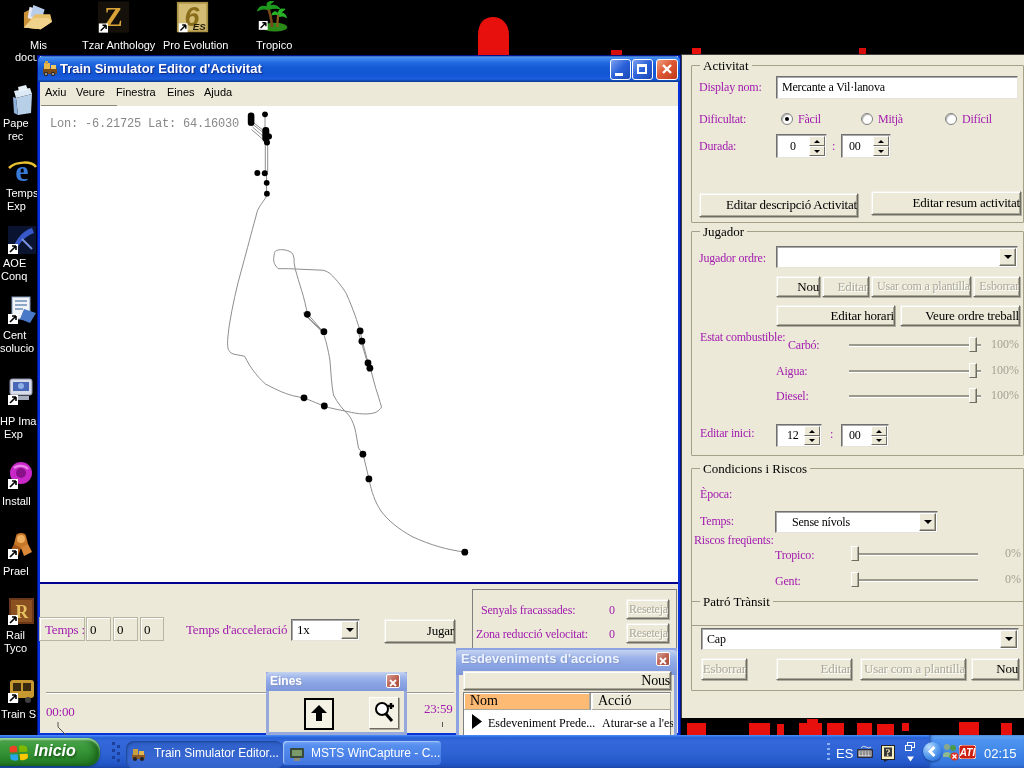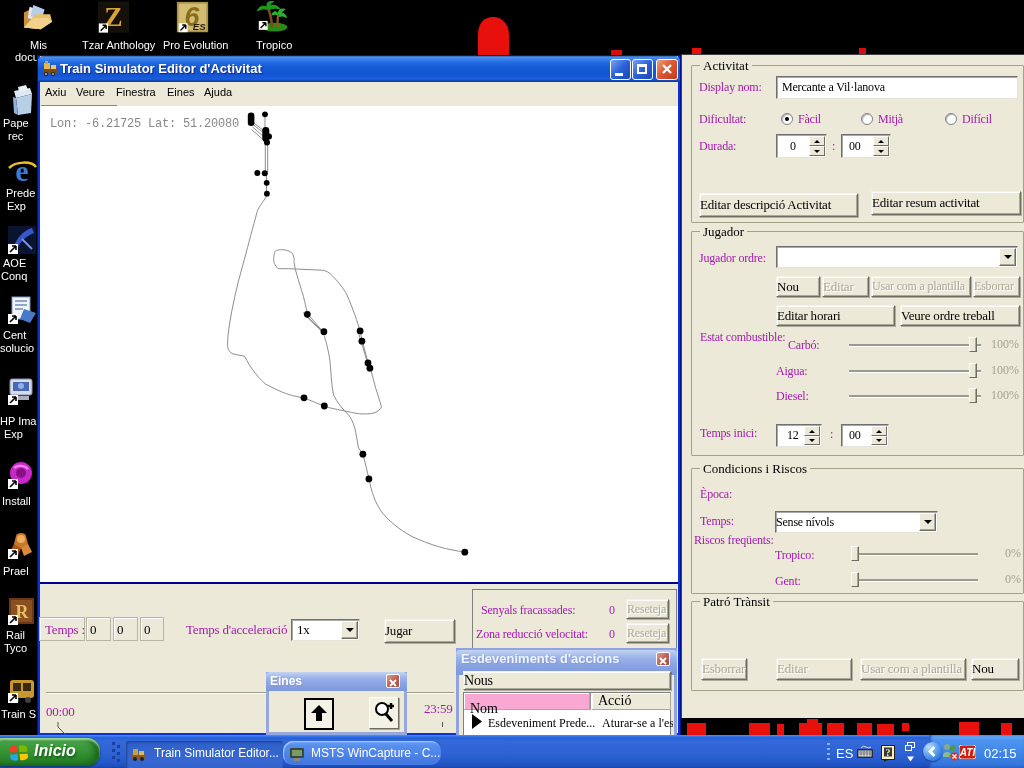--- a/index.html
+++ b/index.html
@@ -2,21 +2,21 @@
 <html><head><meta charset="utf-8">
 <style>
 *{margin:0;padding:0;box-sizing:border-box}
 html,body{width:1024px;height:768px;overflow:hidden;background:#000}
 #screen{position:absolute;left:0;top:0;width:1024px;height:768px;background:#000;font-family:"Liberation Sans",sans-serif}
 .abs{position:absolute}
 .lbl{position:absolute;color:#fff;font:11px "Liberation Sans",sans-serif;white-space:nowrap}
 
 .tbar{background:linear-gradient(180deg,#36619e 0%,#4a90f4 5%,#3c84ee 11%,#2269e0 26%,#165bd6 45%,#1156d2 66%,#1758d8 80%,#1a5ede 89%,#0d41a2 97%,#0a3a96 100%)}
 .tbtn{position:absolute;top:3px;width:21px;height:21px;border-radius:3px;border:1px solid #fff}
-.btn{position:absolute;background:#ECE9D8;border:1px solid #7a7a6e;border-color:#f4f2e8 #6e6d62 #6e6d62 #f4f2e8;box-shadow:inset 1px 1px 0 #fff,inset -1px -1px 0 #aca899,1px 1px 0 rgba(64,64,64,.35);text-align:left;color:#000;font-family:"Liberation Serif",serif;font-size:12px;letter-spacing:-0.2px;white-space:nowrap;overflow:hidden}
+.btn{position:absolute;background:#ECE9D8;border:1px solid #7a7a6e;border-color:#f4f2e8 #6e6d62 #6e6d62 #f4f2e8;box-shadow:inset 1px 1px 0 #fff,inset -1px -1px 0 #aca899,1px 1px 0 rgba(64,64,64,.35);text-align:right;color:#000;font-family:"Liberation Serif",serif;font-size:12px;letter-spacing:-0.2px;white-space:nowrap;overflow:hidden}
 .btn.dis{color:#aca899;text-shadow:1px 1px 0 #fff}
 .field{position:absolute;background:#fff;border:1px solid #707070;border-color:#707070 #e6e4da #e6e4da #707070;box-shadow:inset 1px 1px 0 #a9a9a9;font-family:"Liberation Serif",serif;font-size:12px;letter-spacing:-0.2px;color:#000}
 .grp{position:absolute;border:1px solid #a5a188;border-radius:1px}
 .grp>span{position:absolute;top:-8px;left:8px;background:#ECE9D8;padding:0 3px;font:13px "Liberation Serif",serif;color:#000;line-height:15px}
 .cmbarrow{position:absolute;top:1px;right:1px;width:17px;bottom:1px;background:#ECE9D8;border:1px solid;border-color:#fff #6e6d62 #6e6d62 #fff;box-shadow:inset -1px -1px 0 #aca899}
 .cmbarrow:after{content:"";position:absolute;left:50%;top:50%;margin:-2px 0 0 -4px;border:4px solid transparent;border-top:4px solid #000;border-bottom:none}
 .spin{position:absolute;top:1px;right:1px;width:16px;bottom:1px}
 .spin .u,.spin .d{position:absolute;left:0;right:0;height:50%;background:#ECE9D8;border:1px solid;border-color:#fff #6e6d62 #6e6d62 #fff}
 .spin .u{top:0}.spin .d{bottom:0}
 .spin .u:after{content:"";position:absolute;left:50%;top:50%;margin:-1px 0 0 -3px;border:3px solid transparent;border-bottom:3px solid #000;border-top:none}
@@ -97,21 +97,21 @@
  <path d="M10,13 L12,30 L8,28 L7,12 Z" fill="#8fb0d8"></path>
  <path d="M12,2 L20,0 L22,5 L13,7 Z" fill="#e8f0f8"></path>
 </svg>
 <div class="lbl" style="left:3px;top:117px">Pape</div>
 <div class="lbl" style="left:8px;top:130px">rec</div>
 
 <svg class="abs" style="left:6px;top:155px" width="32" height="31" viewBox="0 0 32 31">
  <text x="16" y="26" font-family="Liberation Serif,serif" font-size="30" font-weight="bold" fill="#3a7ad8" text-anchor="middle">e</text>
  <path d="M3,13 C10,6 26,6 30,12" stroke="#e8c030" stroke-width="2.5" fill="none"></path>
 </svg>
-<div class="lbl" style="left:6px;top:187px">Prede</div>
+<div class="lbl" style="left:6px;top:187px">Temps</div>
 <div class="lbl" style="left:7px;top:200px">Exp</div>
 
 <svg class="abs" style="left:6px;top:225px" width="32" height="31" viewBox="0 0 32 31">
  <rect x="2" y="1" width="28" height="28" fill="#0a1430"></rect>
  <path d="M6,26 C10,14 16,6 26,3 L28,8 C18,12 13,18 10,27 Z" fill="#3858c8"></path>
  <path d="M16,14 L26,24" stroke="#7a90e0" stroke-width="2"></path>
  <rect x="2" y="19" width="10" height="10" fill="#fff"></rect>
  <path d="M4,27 L10,21 M10,21 L10,25 M10,21 L6,21" stroke="#000" stroke-width="1.6" fill="none"></path>
 </svg>
 <div class="lbl" style="left:3px;top:257px">AOE</div>
@@ -230,52 +230,53 @@
  <div class="rlbl" style="left:94px;top:309px">Aigua:</div>
  <div class="slider" style="left:167px;top:315px;width:132px">
         <div class="sthumb" style="right:4px"></div>
       </div>
  <div class="pct" style="left:309px;top:308px">100%</div>
  <div class="rlbl" style="left:94px;top:334px">Diesel:</div>
  <div class="slider" style="left:167px;top:340px;width:132px">
         <div class="sthumb" style="right:4px"></div>
       </div>
  <div class="pct" style="left:309px;top:333px">100%</div>
- <div class="rlbl" style="left:18px;top:371px">Temps inici:</div>
+ <div class="rlbl" style="left:18px;top:371px">Editar inici:</div>
  <div class="field" style="left:94px;top:369px;width:46px;height:23px;line-height:21px;padding-left:10px">12<div class="spin">
           <div class="u"></div>
           <div class="d"></div>
         </div></div>
  <div class="rlbl" style="left:148px;top:372px">:</div>
  <div class="field" style="left:159px;top:369px;width:48px;height:23px;line-height:21px;padding-left:7px">00<div class="spin">
           <div class="u"></div>
           <div class="d"></div>
         </div></div>
 
- <div class="grp" style="left:9px;top:413px;width:333px;height:126px">
+ <div class="grp" style="left:9px;top:413px;width:333px;height:158px">
         <span>Condicions i Riscos</span>
       </div>
  <div class="rlbl" style="left:18px;top:432px">Època:</div>
  <div class="rlbl" style="left:18px;top:459px">Temps:</div>
- <div class="field" style="left:93px;top:456px;width:163px;height:22px;line-height:20px;padding-left:0">Sense nívols<div class="cmbarrow"></div></div>
+ <div class="field" style="left:93px;top:456px;width:163px;height:22px;line-height:20px;padding-left:16px">Sense nívols<div class="cmbarrow"></div></div>
  <div class="rlbl" style="left:12px;top:478px">Riscos freqüents:</div>
  <div class="rlbl" style="left:93px;top:493px">Tropico:</div>
  <div class="slider" style="left:169px;top:498px;width:127px">
         <div class="sthumb" style="left:0px"></div>
       </div>
  <div class="pct" style="left:323px;top:491px">0%</div>
  <div class="rlbl" style="left:93px;top:519px">Gent:</div>
  <div class="slider" style="left:169px;top:524px;width:127px">
         <div class="sthumb" style="left:0px"></div>
       </div>
  <div class="pct" style="left:323px;top:517px">0%</div>
 
  <div class="grp" style="left:9px;top:546px;width:333px;height:90px">
         <span>Patró Trànsit</span>
       </div>
+ <div class="field" style="left:19px;top:573px;width:318px;height:22px;line-height:20px;padding-left:5px">Cap<div class="cmbarrow"></div></div>
  <div class="btn dis" style="left:19px;top:603px;width:46px;height:22px;line-height:20px;font-size:13px;overflow:hidden">Esborrar</div>
  <div class="btn dis" style="left:94px;top:603px;width:76px;height:22px;line-height:20px;font-size:13px">Editar</div>
  <div class="btn dis" style="left:178px;top:603px;width:106px;height:22px;line-height:20px;font-size:13px">Usar com a plantilla</div>
  <div class="btn" style="left:289px;top:603px;width:48px;height:22px;line-height:20px;font-size:13px">Nou</div>
 </div>
 
 <div id="mainwin" class="abs" style="left:38px;top:56px;width:642px;height:679px;background:#ECE9D8;border:2px solid #0831d9;border-top:none;border-radius:0;box-shadow:0 0 0 1px #00138c">
 
  <div class="tbar abs" style="left:-2px;top:0;width:642px;height:26px;border-radius:5px 5px 0 0">
   <svg class="abs" style="left:4px;top:5px" width="16" height="16" viewBox="0 0 16 16">
@@ -305,21 +306,21 @@
  <div class="abs" style="left:0;top:26px;width:590px;height:23px;background:#ECE9D8;font:11px 'Liberation Sans',sans-serif;color:#000">
   <span class="abs" style="left:5px;top:4px">Axiu</span>
   <span class="abs" style="left:36px;top:4px">Veure</span>
   <span class="abs" style="left:76px;top:4px">Finestra</span>
   <span class="abs" style="left:127px;top:4px">Eines</span>
   <span class="abs" style="left:164px;top:4px">Ajuda</span>
  </div>
  <div class="abs" style="left:1px;top:49px;width:76px;height:1px;background:#8a887c"></div>
 
  <div class="abs" style="left:0px;top:50px;width:638px;height:476px;background:#fff;overflow:hidden">
-  <div class="abs" style="left:10px;top:11px;font:12px 'Liberation Mono',monospace;color:#888;letter-spacing:-0.2px">Lon: -6.21725 Lat: 51.20080</div>
+  <div class="abs" style="left:10px;top:11px;font:12px 'Liberation Mono',monospace;color:#888;letter-spacing:-0.2px">Lon: -6.21725 Lat: 64.16030</div>
   <svg class="abs" style="left:0;top:0" width="638" height="476" viewBox="0 0 638 476">
    <g transform="translate(-40,-106)" fill="none" stroke="#8e8e8e" stroke-width="1">
     <path d="M265,117 L265,128"></path>
     <path d="M252,121.5 L263.5,130.5 M253,124.5 L264.5,133.5 M252.5,127 L263.5,136.5 M251.5,129.5 L262.5,139"></path>
     <path d="M265.3,142 L265.3,172 M267.7,142 L267.7,172"></path>
     <path d="M266.5,174 L266.5,193"></path>
 
     <path d="M266.6,196 C262,204 258,207 256.5,214 L255.5,218 C251,234 247.5,248 242,268 C236.5,287 232.5,306 229.5,324 C227.5,338 227,345 228.3,349.5 C230,352.8 232,353.8 235,354.4 L244.5,356.2 C246.4,359 247.5,362 249.4,365 C255,373.5 260.5,379.8 265.5,384 C277,390.2 287,394.6 296,396.4 L303,397.8 C307.5,399.3 312,401 315.5,402.6 L324.4,406.2 C329.5,408.1 337,409.3 349,411.9 C352.5,412.7 356.5,413.4 359.5,413.7 C364.5,414.2 371,414 375,412.7 C378,411.3 380.3,409.3 381.5,407"></path>
 
     <path d="M381.5,407 C379.8,401.5 377.8,394 375.8,388.5 L370.3,368 L368.2,363 L362.3,341 L360.2,331.5 C357.5,322 353.5,310 346.3,293.5 C343,288 337,280 330,273.5 C327,271.5 324.5,270.3 322.1,270.2"></path>
@@ -417,21 +418,21 @@
  <div class="abs" style="left:-3px;top:-1px;width:221px;height:25px;border-radius:4px 4px 0 0;background:linear-gradient(180deg,#c5d3f0 0%,#9db4ea 30%,#8aa4e4 60%,#7d97da 100%)">
   <span class="abs" style="left:5px;top:1px;color:#eef4ff;font:bold 13px 'Liberation Sans',sans-serif;text-shadow:1px 1px 1px #8898c8">Esdeveniments d'accions</span>
   <div class="abs" style="left:200px;top:2px;width:14px;height:14px;border-radius:2px;border:1px solid #fff;background:linear-gradient(135deg,#d8a098 0%,#bd6455 50%,#a44b3c 100%)">
    <svg width="12" height="12" viewBox="0 0 12 12">
             <path d="M3,3 L9,9 M9,3 L3,9" stroke="#fff" stroke-width="1.8"></path>
           </svg>
   </div>
  </div>
  <div class="btn" style="left:4px;top:20px;width:208px;height:19px;line-height:17px;font-size:14px">Nous</div>
  <div class="abs" style="left:4px;top:41px;width:208px;height:66px;background:#fff;border:1px solid #808080;border-bottom:none">
-  <div class="abs" style="left:0;top:0;width:127px;height:17px;background:#f9a8d4;border-right:1px solid #999;box-shadow:inset -1px -1px 0 #aca899,inset 1px 1px 0 #fff;font:14px 'Liberation Serif',serif;padding:8px 0 0 6px">Nom</div>
+  <div class="abs" style="left:0;top:0;width:127px;height:17px;background:#fdba74;border-right:1px solid #999;box-shadow:inset -1px -1px 0 #aca899,inset 1px 1px 0 #fff;font:14px 'Liberation Serif',serif;padding:0px 0 0 6px">Nom</div>
   <div class="abs" style="left:128px;top:0;width:79px;height:17px;background:#ECE9D8;box-shadow:inset -1px -1px 0 #aca899,inset 1px 1px 0 #fff;font:14px 'Liberation Serif',serif;padding:0px 0 0 6px">Acció</div>
   <svg class="abs" style="left:7px;top:21px" width="11" height="15" viewBox="0 0 11 15">
           <path d="M1,0 L11,7.5 L1,15 Z" fill="#000"></path>
         </svg>
   <div class="abs" style="left:24px;top:23px;font:12px 'Liberation Serif',serif;color:#000;white-space:nowrap">Esdeveniment Prede...</div>
   <div class="abs" style="left:138px;top:23px;font:12px 'Liberation Serif',serif;color:#000;white-space:nowrap;width:71px;overflow:hidden">Aturar-se a l'esta</div>
  </div>
 </div>
 
 <div id="taskbar" class="abs" style="left:0;top:735px;width:1024px;height:33px;background:linear-gradient(180deg,#5292f4 0%,#3a7df0 3%,#2863d8 8%,#2a62d6 12%,#3568da 18%,#2e63d4 55%,#2459cc 82%,#1f51bd 93%,#1a44a8 100%)">
@@ -444,31 +445,31 @@
     <path d="M2,10.6 L9.5,11 L9.5,16.8 C7,17.8 4.5,17.4 2,15.4 Z" fill="#28a8ea"></path>
     <path d="M11.5,11 L19.5,11.6 L19.5,15.4 C17,17.8 14,18.2 11.5,16.8 Z" fill="#fec800"></path>
    </g>
   </svg>
   <span class="abs" style="left:38px;top:4px;color:#fff;font:bold italic 16px 'Liberation Sans',sans-serif;text-shadow:1px 2px 2px #1c5c1c">Inicio</span>
  </div>
 
  <div class="abs" style="left:112px;top:7px;width:3px;height:20px;background:repeating-linear-gradient(180deg,#1c3f9a 0,#1c3f9a 3px,transparent 3px,transparent 7px)"></div>
  <div class="abs" style="left:117px;top:10px;width:3px;height:20px;background:repeating-linear-gradient(180deg,#1c3f9a 0,#1c3f9a 3px,transparent 3px,transparent 7px)"></div>
 
- <div class="abs" style="left:126px;top:6px;width:157px;height:28px;border-radius:3px;background:linear-gradient(180deg,#2a5ac4 0%,#3263cc 20%,#3767d2 70%,#3161c8 100%);box-shadow:inset 1px 1px 2px #1c448c">
+ <div class="abs" style="left:126px;top:6px;width:157px;height:28px;border-radius:8px;background:linear-gradient(180deg,#2a5ac4 0%,#3263cc 20%,#3767d2 70%,#3161c8 100%);box-shadow:inset 1px 1px 2px #1c448c">
   <svg class="abs" style="left:5px;top:5px" width="16" height="16" viewBox="0 0 16 16">
    <rect x="1" y="8" width="13" height="5" rx="1" fill="#8a5a28"></rect>
    <rect x="2" y="3" width="5" height="6" fill="#c8a040"></rect>
    <rect x="8" y="5" width="5" height="4" fill="#e0b850"></rect>
    <circle cx="4" cy="13" r="2" fill="#222"></circle>
           <circle cx="11" cy="13" r="2" fill="#222"></circle>
   </svg>
   <span class="abs" style="left:28px;top:5px;color:#fff;font:12px 'Liberation Sans',sans-serif;white-space:nowrap">Train Simulator Editor...</span>
  </div>
- <div class="abs" style="left:283px;top:6px;width:158px;height:24px;border-radius:10px;background:linear-gradient(180deg,#6fa3f4 0%,#568eee 20%,#497fe6 70%,#4376de 100%);box-shadow:inset 1px 1px 1px #a8c8f8">
+ <div class="abs" style="left:283px;top:6px;width:158px;height:24px;border-radius:4px;background:linear-gradient(180deg,#6fa3f4 0%,#568eee 20%,#497fe6 70%,#4376de 100%);box-shadow:inset 1px 1px 1px #a8c8f8">
   <svg class="abs" style="left:6px;top:5px" width="16" height="16" viewBox="0 0 16 16">
    <rect x="1" y="2" width="14" height="10" rx="1" fill="#3a4a3a"></rect>
    <rect x="3" y="4" width="10" height="6" fill="#7a9a6a"></rect>
    <rect x="5" y="12" width="6" height="3" fill="#8a8a7a"></rect>
   </svg>
   <span class="abs" style="left:28px;top:5px;color:#fff;font:12px 'Liberation Sans',sans-serif;white-space:nowrap">MSTS WinCapture - C...</span>
  </div>
 
  <div class="abs" style="left:827px;top:8px;width:3px;height:18px;background:repeating-linear-gradient(180deg,#8fb2f2 0,#8fb2f2 2px,transparent 2px,transparent 5px)"></div>
 

